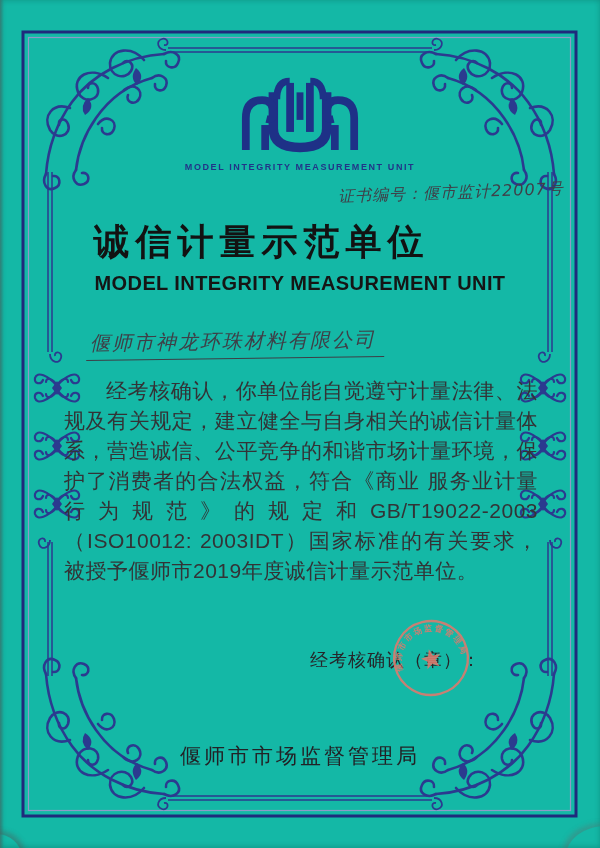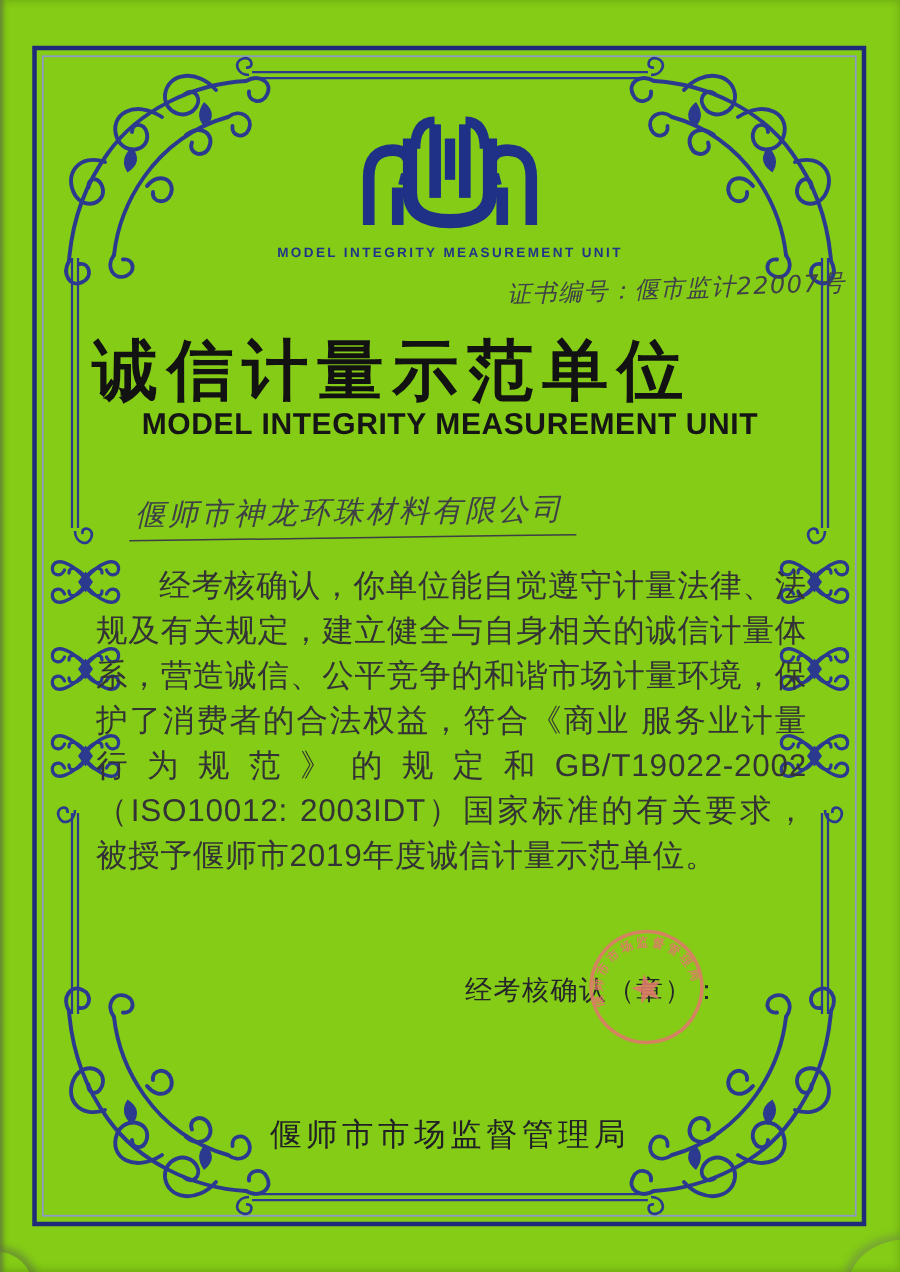--- a/index.html
+++ b/index.html
@@ -1,18 +1,18 @@
 <!DOCTYPE html>
 <html><head>
 <meta charset="utf-8">
 <style>
   * { margin:0; padding:0; box-sizing:border-box; }
   html,body { width:600px; height:848px; background:#e8e8e6; }
   .page {
-    position:relative; width:600px; height:848px; background:#84cc16;
+    position:relative; width:600px; height:848px; background:#14b8a6;
     overflow:hidden;
     font-family:"Liberation Sans", sans-serif;
     box-shadow: inset 3px 0 4px rgba(0,0,0,.10), inset 0 3px 4px rgba(0,0,0,.05), inset -2px -3px 5px rgba(0,0,0,.08);
   }
   .border-art { position:absolute; left:0; top:0; width:600px; height:848px; }
 
   .logo-wrap { position:absolute; left:0; top:70px; width:600px; text-align:center; }
   .logo-mark { width:132px; height:86px; display:inline-block; }
   .logo-caption {
     margin-top:2px; font-size:9px; font-weight:bold; letter-spacing:1.6px;
@@ -22,21 +22,21 @@
   .cert-no {
     position:absolute; left:338px; top:183px; width:210px;
     font-size:16px; color:#3f4048; font-style:italic; letter-spacing:1px;
     transform:rotate(-2deg); font-family:"DejaVu Sans", cursive;
     white-space:nowrap;
   }
 
   .title-cn {
     position:absolute; left:0; top:218px; width:523px; text-align:center;
     font-family:"Liberation Serif", serif; font-weight:900;
-    font-size:44px; letter-spacing:6px; color:#121212;
+    font-size:36px; letter-spacing:6px; color:#121212;
   }
   .title-en {
     position:absolute; left:0; top:272px; width:600px; text-align:center;
     font-weight:800; font-size:20px; letter-spacing:0.4px; color:#151515;
   }
 
   .company {
     position:absolute; left:86px; top:328px; min-width:250px; padding:0 8px 3px 4px;
     font-size:20px; color:#3e3f47; font-style:italic; letter-spacing:2px;
     border-bottom:1.6px solid #3d3e46; transform:rotate(-0.8deg);
@@ -162,21 +162,21 @@
 
   <div class="cert-no">
     <span>证书编号：</span><span>偃市监计22007号</span>
   </div>
 
   <h1 class="title-cn">诚信计量示范单位</h1>
   <div class="title-en">MODEL INTEGRITY MEASUREMENT UNIT</div>
 
   <div class="company">偃师市神龙环珠材料有限公司</div>
 
-  <p class="body-text">经考核确认，你单位能自觉遵守计量法律、法规及有关规定，建立健全与自身相关的诚信计量体系，营造诚信、公平竞争的和谐市场计量环境，保护了消费者的合法权益，符合《商业 服务业计量行为规范》的规定和GB/T19022-2002（ISO10012: 2003IDT）国家标准的有关要求，被授予偃师市2019年度诚信计量示范单位。</p>
+  <p class="body-text">经考核确认，你单位能自觉遵守计量法律、法规及有关规定，建立健全与自身相关的诚信计量体系，营造诚信、公平竞争的和谐市场计量环境，保护了消费者的合法权益，符合《商业 服务业计量行为规范》的规定和GB/T19022-2003（ISO10012: 2003IDT）国家标准的有关要求，被授予偃师市2019年度诚信计量示范单位。</p>
 
   <div class="issuer-line">经考核确认（章）：</div>
 
   <svg class="seal" viewBox="0 0 100 100" xmlns="http://www.w3.org/2000/svg">
     <g transform="rotate(-14 50 50)">
       <defs>
         <path id="sealArc" d="M17,62 A34,34 0 1 1 83,62" fill="none"></path>
       </defs>
       <circle cx="50" cy="50" r="41" fill="none" stroke="#e0796c" stroke-width="2.6"></circle>
       <path d="M50 40 L52.8 47.7 61 48.1 54.6 53.2 56.8 61.1 50 56.5 43.2 61.1 45.4 53.2 39 48.1 47.2 47.7 Z" fill="#e0796c"></path>

